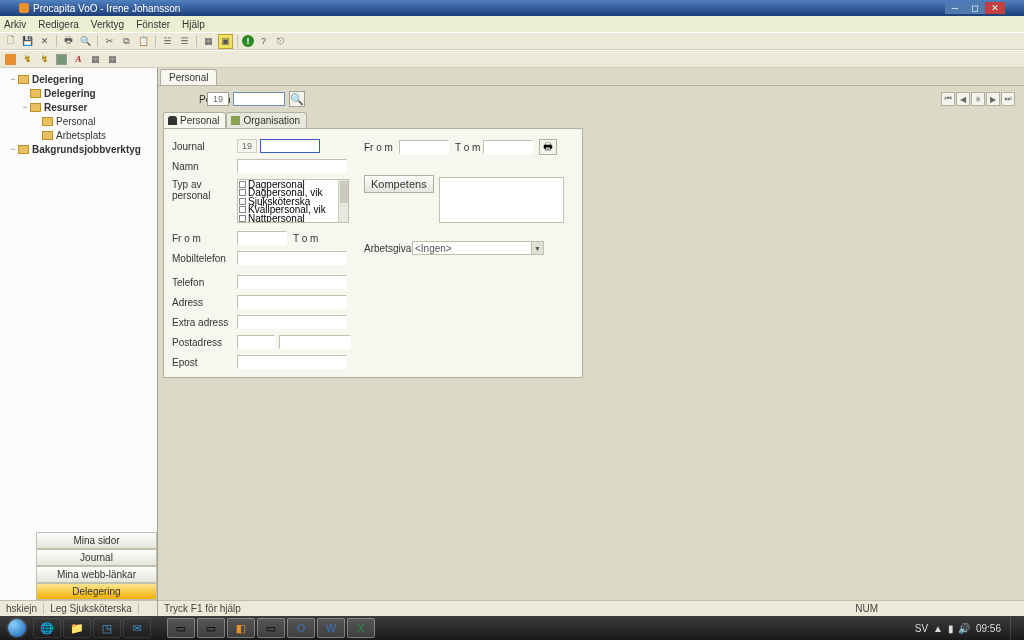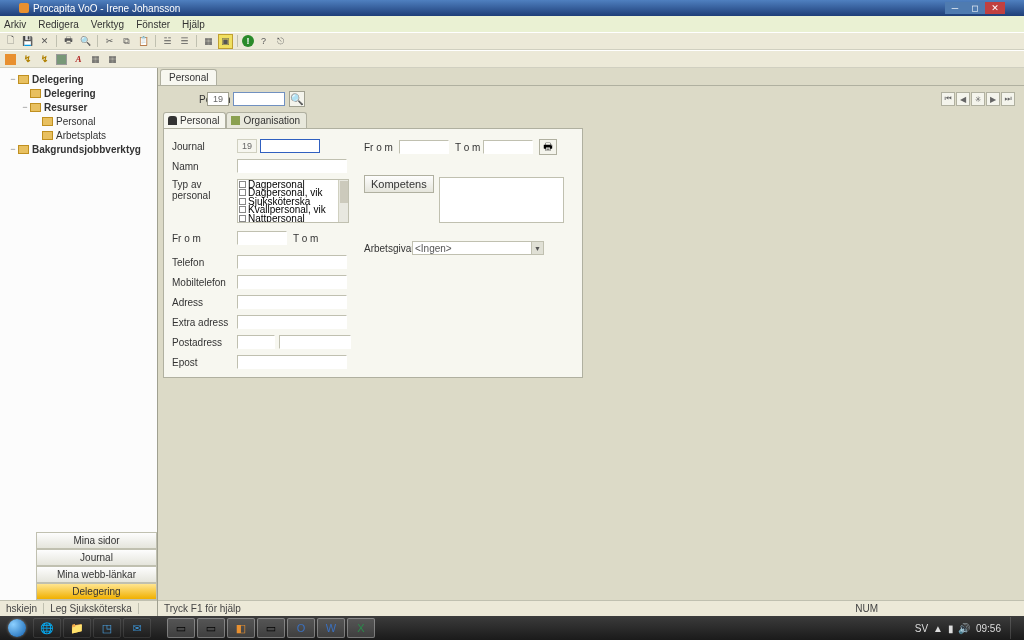--- a/index.html
+++ b/index.html
@@ -271,26 +271,26 @@
               </div>
           </div>
         </div>
         <div class="frow" style="margin-top:8px;">
           <span class="flbl">Fr o m</span>
           <input class="finput w50" style="">
           <span style="width:6px;"></span>
           <span style="font-size:10px;color:#333;width:28px;">T o m</span>
           <input class="finput w50" style="visibility: hidden;">
         </div>
+        <div class="frow">
+          <span class="flbl">Mobiltelefon</span>
+          <input class="finput w110" style="">
+        </div>
         <div class="frow" style="margin-top:10px;">
           <span class="flbl">Telefon</span>
-          <input class="finput w110" style="">
-        </div>
-        <div class="frow">
-          <span class="flbl">Mobiltelefon</span>
           <input class="finput w110" style="">
         </div>
         <div class="frow">
           <span class="flbl">Adress</span>
           <input class="finput w110" style="">
         </div>
         <div class="frow">
           <span class="flbl">Extra adress</span>
           <input class="finput w110" style="">
         </div>

